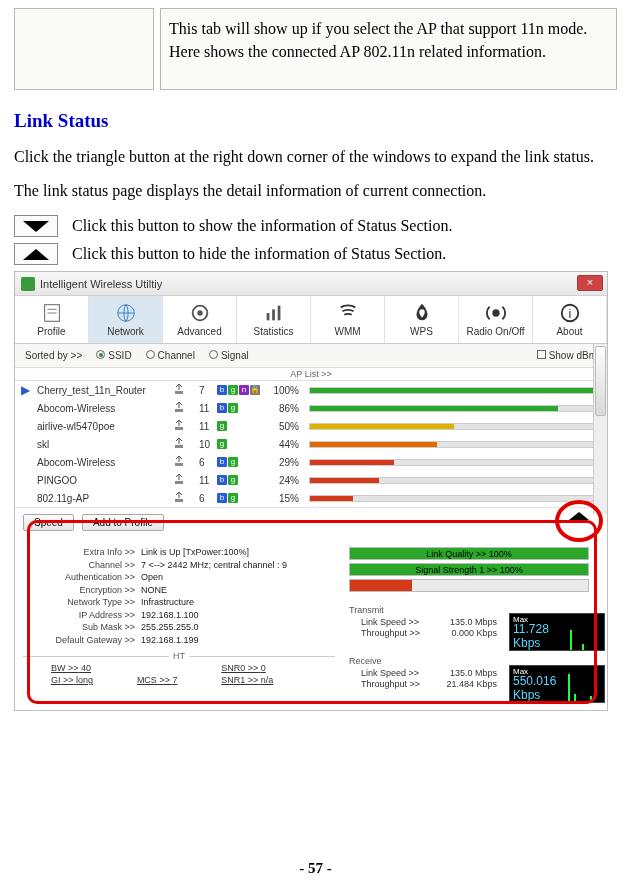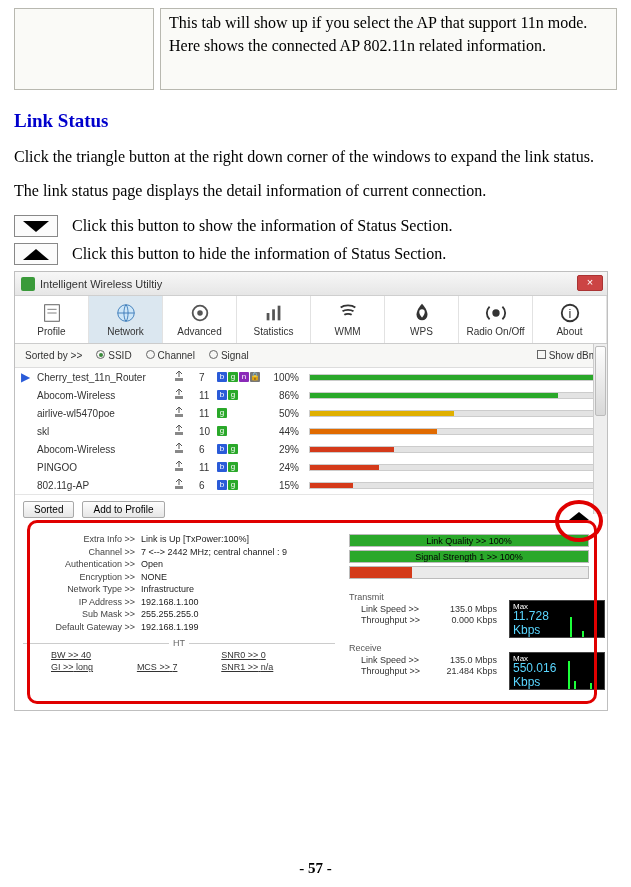--- a/index.html
+++ b/index.html
@@ -16,21 +16,21 @@
     .top-row { display: flex; gap: 6px; margin-bottom: 20px; }
     .top-empty {
       width: 140px; height: 82px;
       border: 1px solid #b8b8b0;
       background: #fafaf7;
     }
     .top-desc {
       flex: 1; height: 82px;
       border: 1px solid #b8b8b0;
       background: #fafaf7;
-      padding: 2px 8px;
+      padding: 8px 8px;
       line-height: 1.45;
     }
     .section-heading {
       color: #0000cc;
       font-weight: bold;
       font-size: 19px;
       margin-bottom: 8px;
     }
     .body-text { line-height: 2.1; margin-bottom: 8px; }
     .tri-row { display: flex; align-items: center; gap: 14px; margin: 6px 0; }
@@ -289,20 +289,21 @@
     </div>
 
     <div class="sort-row">
       <span>Sorted by &gt;&gt;</span>
       <span><span class="radio checked"></span><span>SSID</span></span>
       <span><span class="radio"></span><span>Channel</span></span>
       <span><span class="radio"></span><span>Signal</span></span>
       <span style="margin-left:auto"><span class="chk"></span><span>Show dBm</span></span>
     </div>
 
+    <div class="aplist-label">AP List &gt;&gt;</div>
 
     <div id="ap-list">
         <div class="ap-row">
           <div class="sel">▶</div>
           <div>Cherry_test_11n_Router</div>
           <div><svg width="12" height="12" viewBox="0 0 12 12">
               <path d="M6 1v6M3 4l3-3 3 3" stroke="#555" fill="none"></path>
               <rect x="2" y="8" width="8" height="3" fill="#888"></rect>
             </svg></div>
           <div>7</div>
@@ -413,21 +414,21 @@
             <span class="badge g">g</span>
           </div>
           <div class="pct">15%</div>
           <div class="bar-bg">
             <div class="bar-fill" style="width: 15%; background: rgb(212, 58, 26);"></div>
           </div>
         </div>
       </div>
 
     <div class="btn-row">
-      <button class="winbtn">Sorted</button>
+      <button class="winbtn">Speed</button>
       <button class="winbtn">Add to Profile</button>
     </div>
 
     <div class="sidebar-scroll">
         <div class="thumb"></div>
       </div>
 
     <div class="collapse-tri"></div>
 
     <div class="status-panel">

